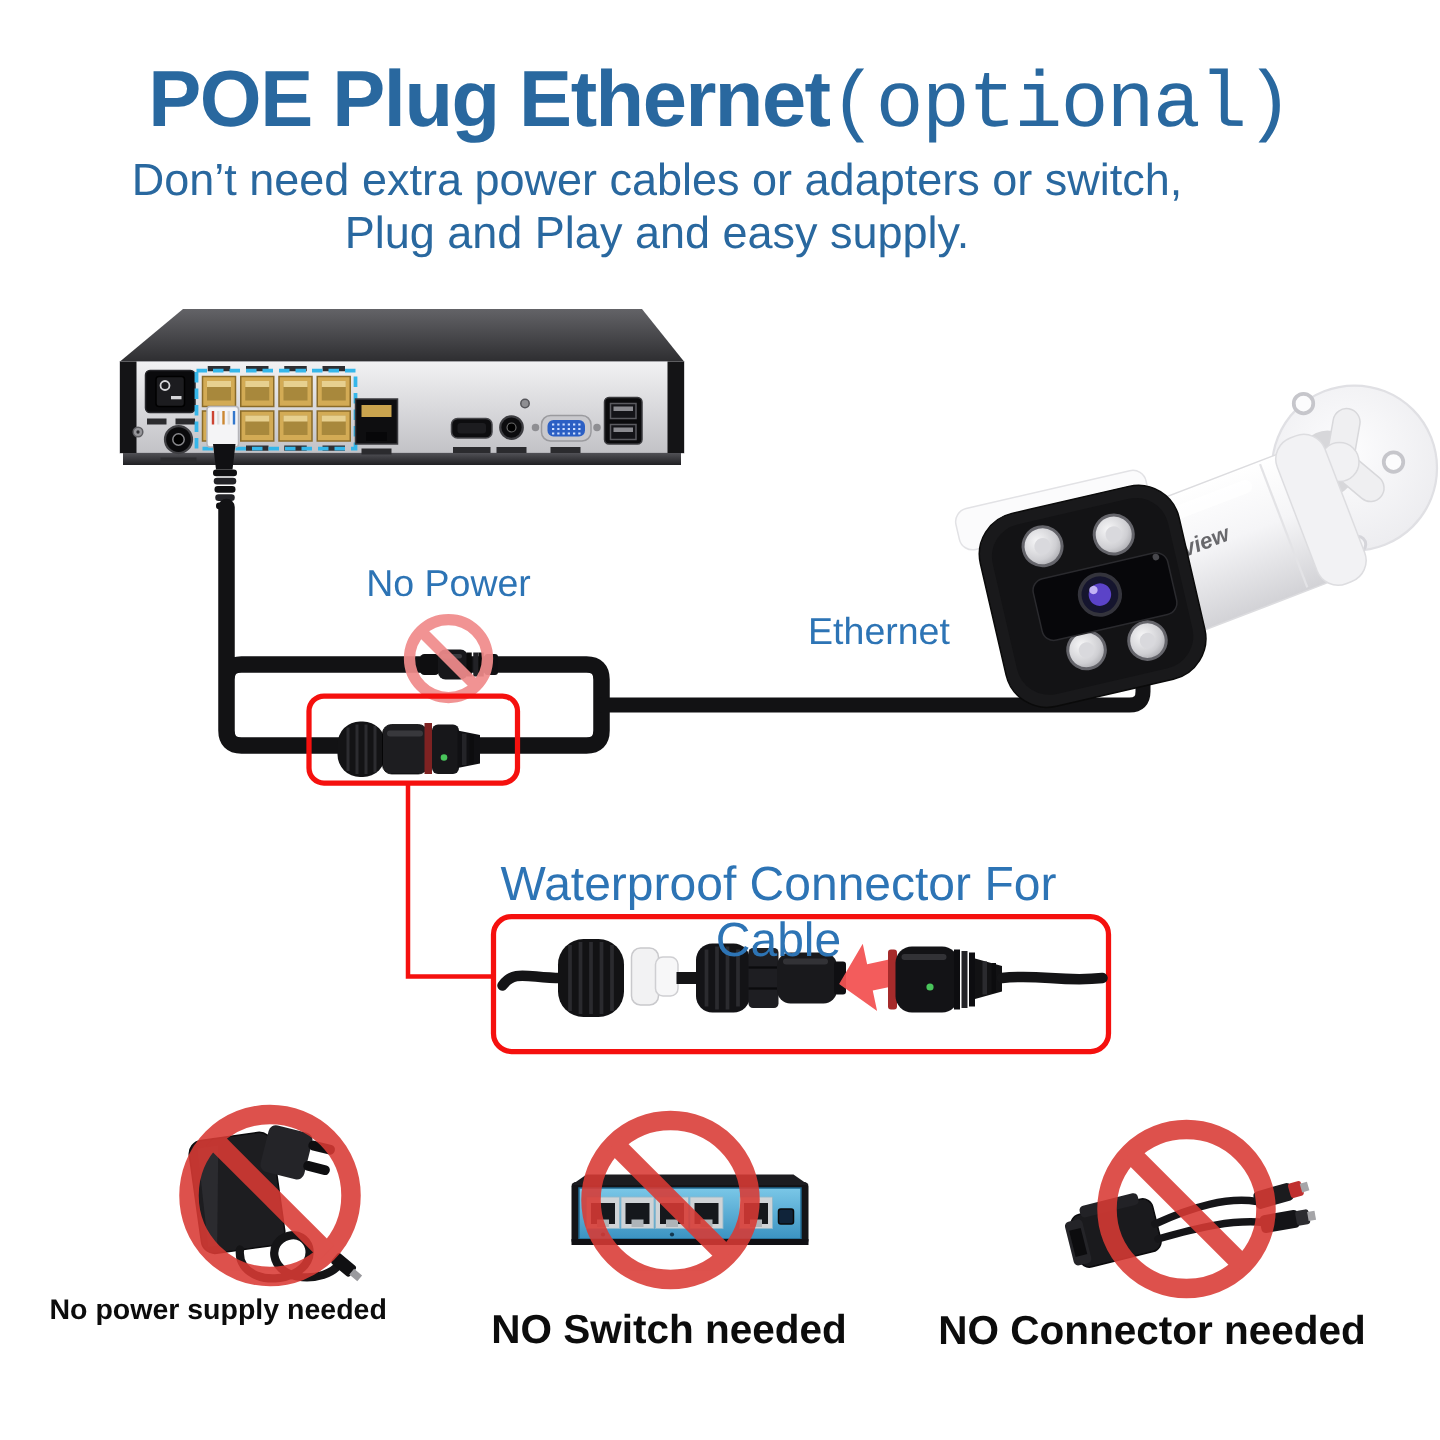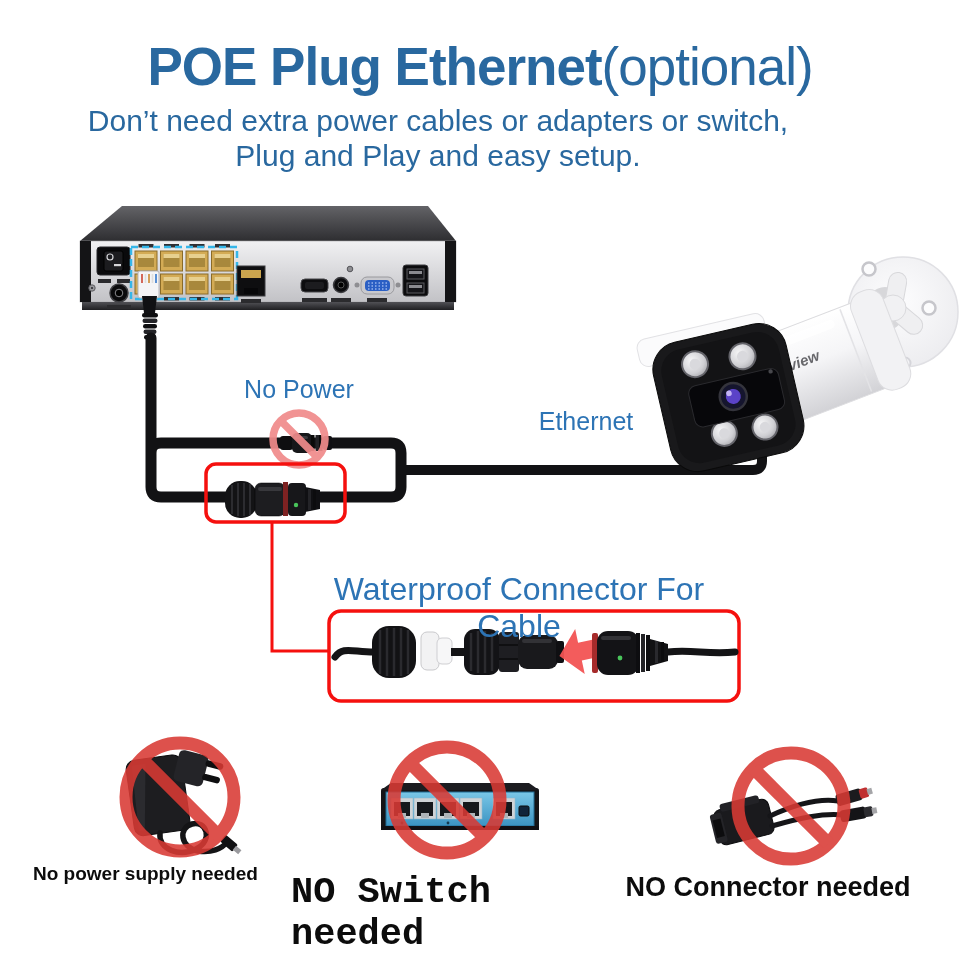--- a/index.html
+++ b/index.html
@@ -7,35 +7,35 @@
     width:960px;height:960px;background:#ffffff;position:relative;overflow:hidden;
     font-family:"Liberation Sans",sans-serif;
   }
   .abs{position:absolute;}
   svg{position:absolute;left:0;top:0;}
   .title{
     top:36px;left:0;width:960px;text-align:center;color:#29689f;
     font-size:53px;letter-spacing:-1px;white-space:nowrap;
   }
   .title .b{font-weight:bold;}
-  .title .l{font-weight:normal;}
+  .title .l{font-weight:normal;font-family:Liberation Mono, monospace;}
   .subtitle{
     top:103px;left:0;width:876px;text-align:center;color:#29689f;
     font-size:30px;line-height:35px;
   }
   .subtitle span{display:block;}
   .lbl{color:#2d74b5;}
   .no-power-lbl{left:214px;top:375px;width:170px;text-align:center;font-size:25px;}
   .poe-lbl{left:476px;top:408px;width:220px;text-align:center;font-size:25px;line-height:26px;}
   .poe-lbl span{display:block;}
   .wp-lbl{left:309px;top:571px;width:420px;text-align:center;font-size:32px;}
   .feat{font-weight:bold;color:#0c0c0c;}
   .feat1{left:33px;top:861px;width:280px;font-size:19px;line-height:25.5px;text-align:left;}
   .feat1 span{display:block;}
-  .feat2{left:291px;top:871px;width:310px;text-align:left;font-size:37px;font-family:Liberation Mono, monospace;}
+  .feat2{left:291px;top:871px;width:310px;text-align:center;font-size:27px;}
   .feat3{left:598px;top:872px;width:340px;text-align:center;font-size:27px;}
 </style>
 </head>
 <body>
 
 <svg width="960" height="960" viewBox="0 0 960 960">
   <defs>
     <linearGradient id="gTop" x1="0" y1="206" x2="0" y2="241" gradientUnits="userSpaceOnUse">
       <stop offset="0" stop-color="#636367"></stop>
         <stop offset="1" stop-color="#2e2e31"></stop>
@@ -401,21 +401,21 @@
       <line x1="753.5" y1="768.5" x2="828.5" y2="843.5" stroke="#d93a34" stroke-width="13"></line>
     </g>
   </g>
 </svg>
 
 <div class="abs title">
   <span class="b">POE Plug Ethernet</span><span class="l">(optional)</span>
 </div>
 <div class="abs subtitle">
   <span>Don’t need extra power cables or adapters or switch,</span>
-  <span>Plug and Play and easy setup.</span>
+  <span>Plug and Play and easy supply.</span>
 </div>
 
 <div class="abs lbl no-power-lbl">No Power</div>
 <div class="abs lbl poe-lbl">
   <span>Ethernet</span>
 </div>
 <div class="abs lbl wp-lbl">Waterproof Connector For Cable</div>
 
 <div class="abs feat feat1">
   <span>No power supply needed</span>

